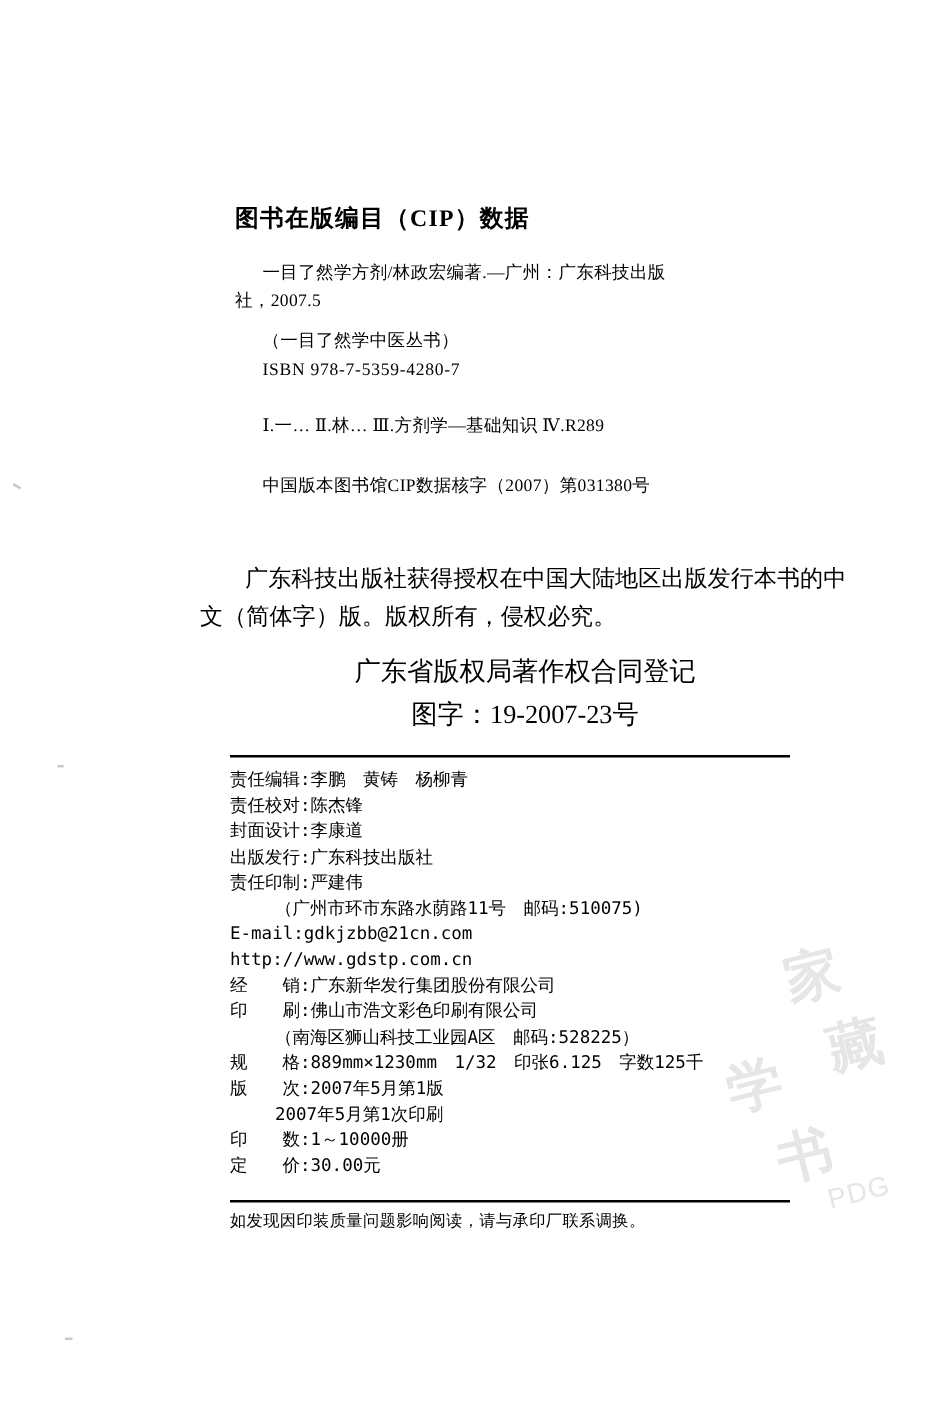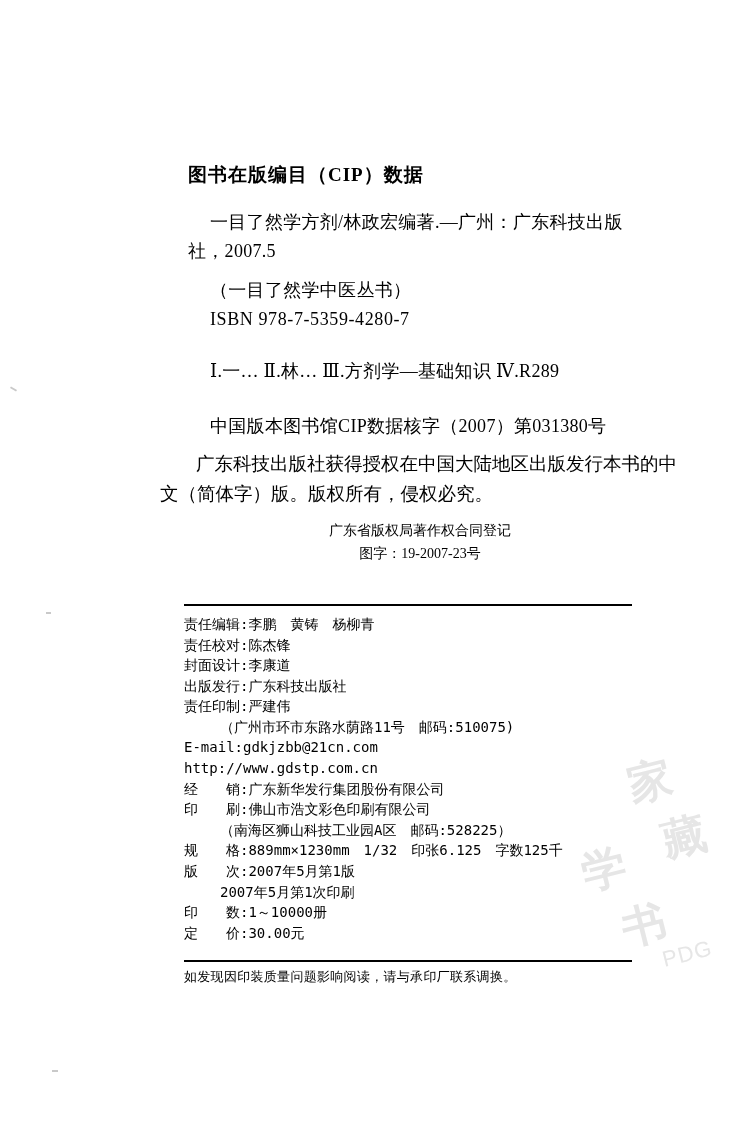--- a/index.html
+++ b/index.html
@@ -64,21 +64,21 @@
     width: 500px;
     margin-top: 34px;
   }
   .cip-title {
     font-size: 19px;
     font-weight: bold;
     letter-spacing: 1px;
     margin-bottom: 20px;
   }
   .cip-line {
-    font-size: 18px;
+    font-size: 14px;
     line-height: 1.62;
     letter-spacing: 0.3px;
   }
   .indent-1 { text-indent: 22px; }
   .indent-2 { padding-left: 22px; }
   .gap-s { margin-top: 10px; }
   .gap-m { margin-top: 22px; }
   .gap-l { margin-top: 26px; }
   .mono-ish {
     font-family: "Liberation Serif", serif;
@@ -94,21 +94,21 @@
     font-size: 18.5px;
     line-height: 1.62;
     text-indent: 36px;
   }
   .reg {
     position: absolute;
     left: 160px;
     top: 520px;
     width: 520px;
     text-align: center;
-    font-size: 14px;
+    font-size: 21px;
     line-height: 1.62;
   }
 
   
   .rule {
     position: absolute;
     left: 184px;
     width: 448px;
     border-top: 2.5px solid #000;
   }

